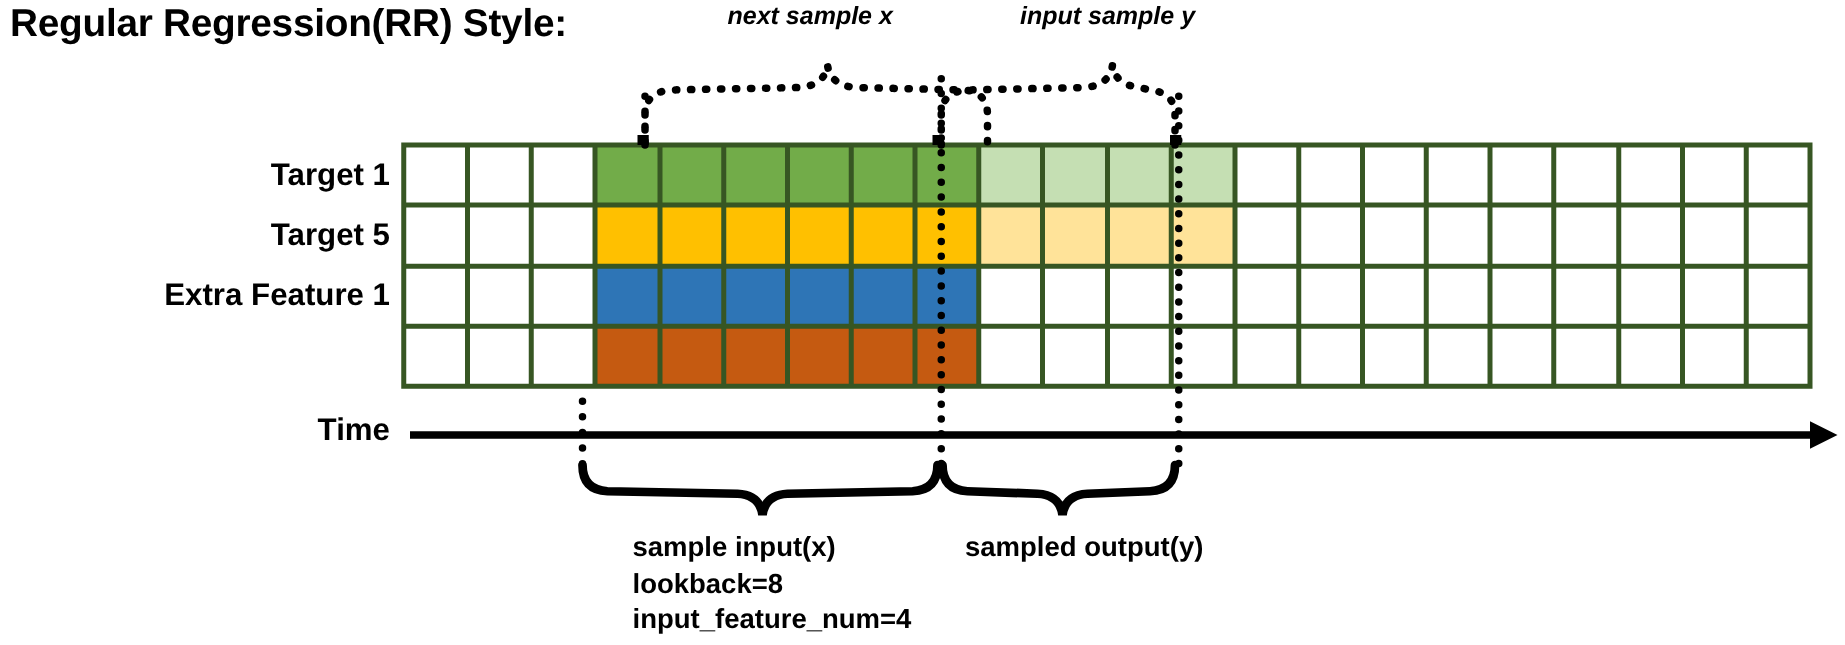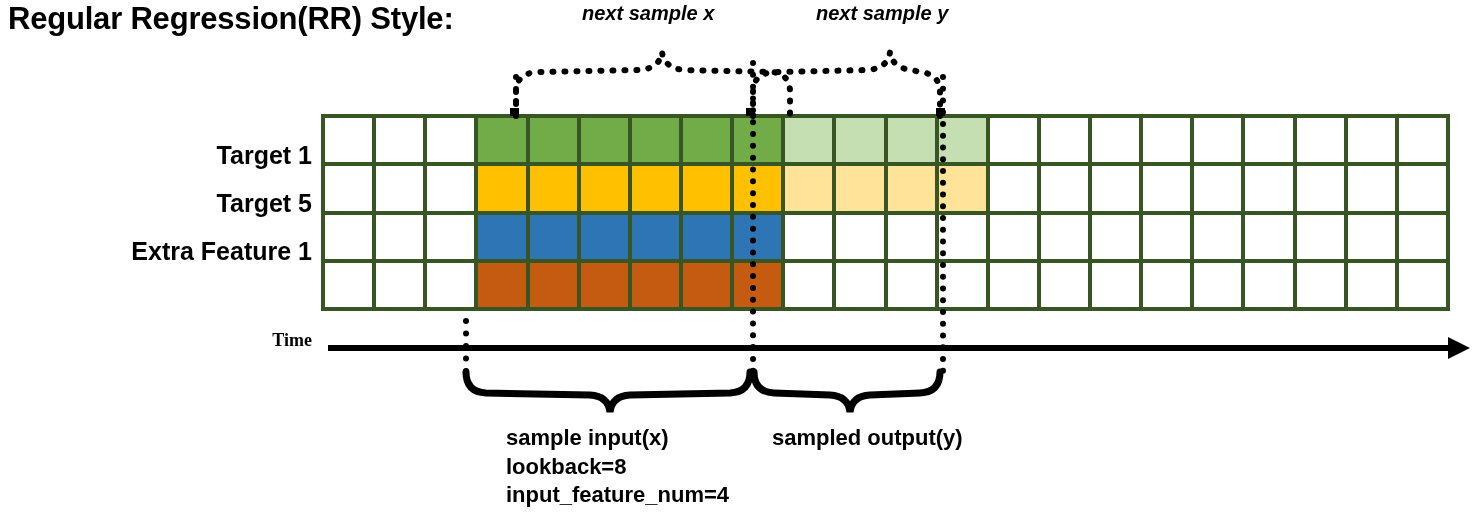--- a/index.html
+++ b/index.html
@@ -37,32 +37,31 @@
   .rowlab{
     position:absolute;
     right:1164px;          
     width:300px;
     text-align:right;
     font-size:25px;
     font-weight:700;
     color:#000;
     white-space:nowrap;
     line-height:1;
-    margin-top:15px;
   }
   #rl0{top:128px;}
   #rl1{top:176px;}
   #rl2{top:224px;}
   #rl3{top:272px;}
 
   #timelab{
     position:absolute;
     right:1164px; width:300px; text-align:right;
     top:330px;
-    font-size:18px; font-weight:700; color:#000;font-family:Liberation Serif, serif;
+    font-size:25px; font-weight:700; color:#000;
   }
 
   
   #grid{
     position:absolute;
     left:321px; top:114px;
     width:1129px; height:197px;
     background:#375623;
     display:grid;
     grid-template-columns:repeat(22,1fr);
@@ -111,21 +110,21 @@
   #cap-out{left:772px; top:424px;}
 </style>
 </head>
 <body>
 
 <div id="stage">
 
   <div class="ttl">Regular Regression(RR) Style:</div>
 
   <div class="sample-lab" id="lab-x">next sample x</div>
-  <div class="sample-lab" id="lab-y">next sample y</div>
+  <div class="sample-lab" id="lab-y">input sample y</div>
 
   <div class="rowlab" id="rl0">Target 1</div>
   <div class="rowlab" id="rl1">Target 5</div>
   <div class="rowlab" id="rl2">Extra Feature 1</div>
 
   <div id="timelab">Time</div>
 
   <div id="grid" style="grid-template-columns: repeat(22, 1fr); grid-template-rows: repeat(4, 1fr); background: rgb(55, 86, 35);">
       <div class="cell" style="background: rgb(255, 255, 255);"></div>
       <div class="cell" style="background: rgb(255, 255, 255);"></div>

